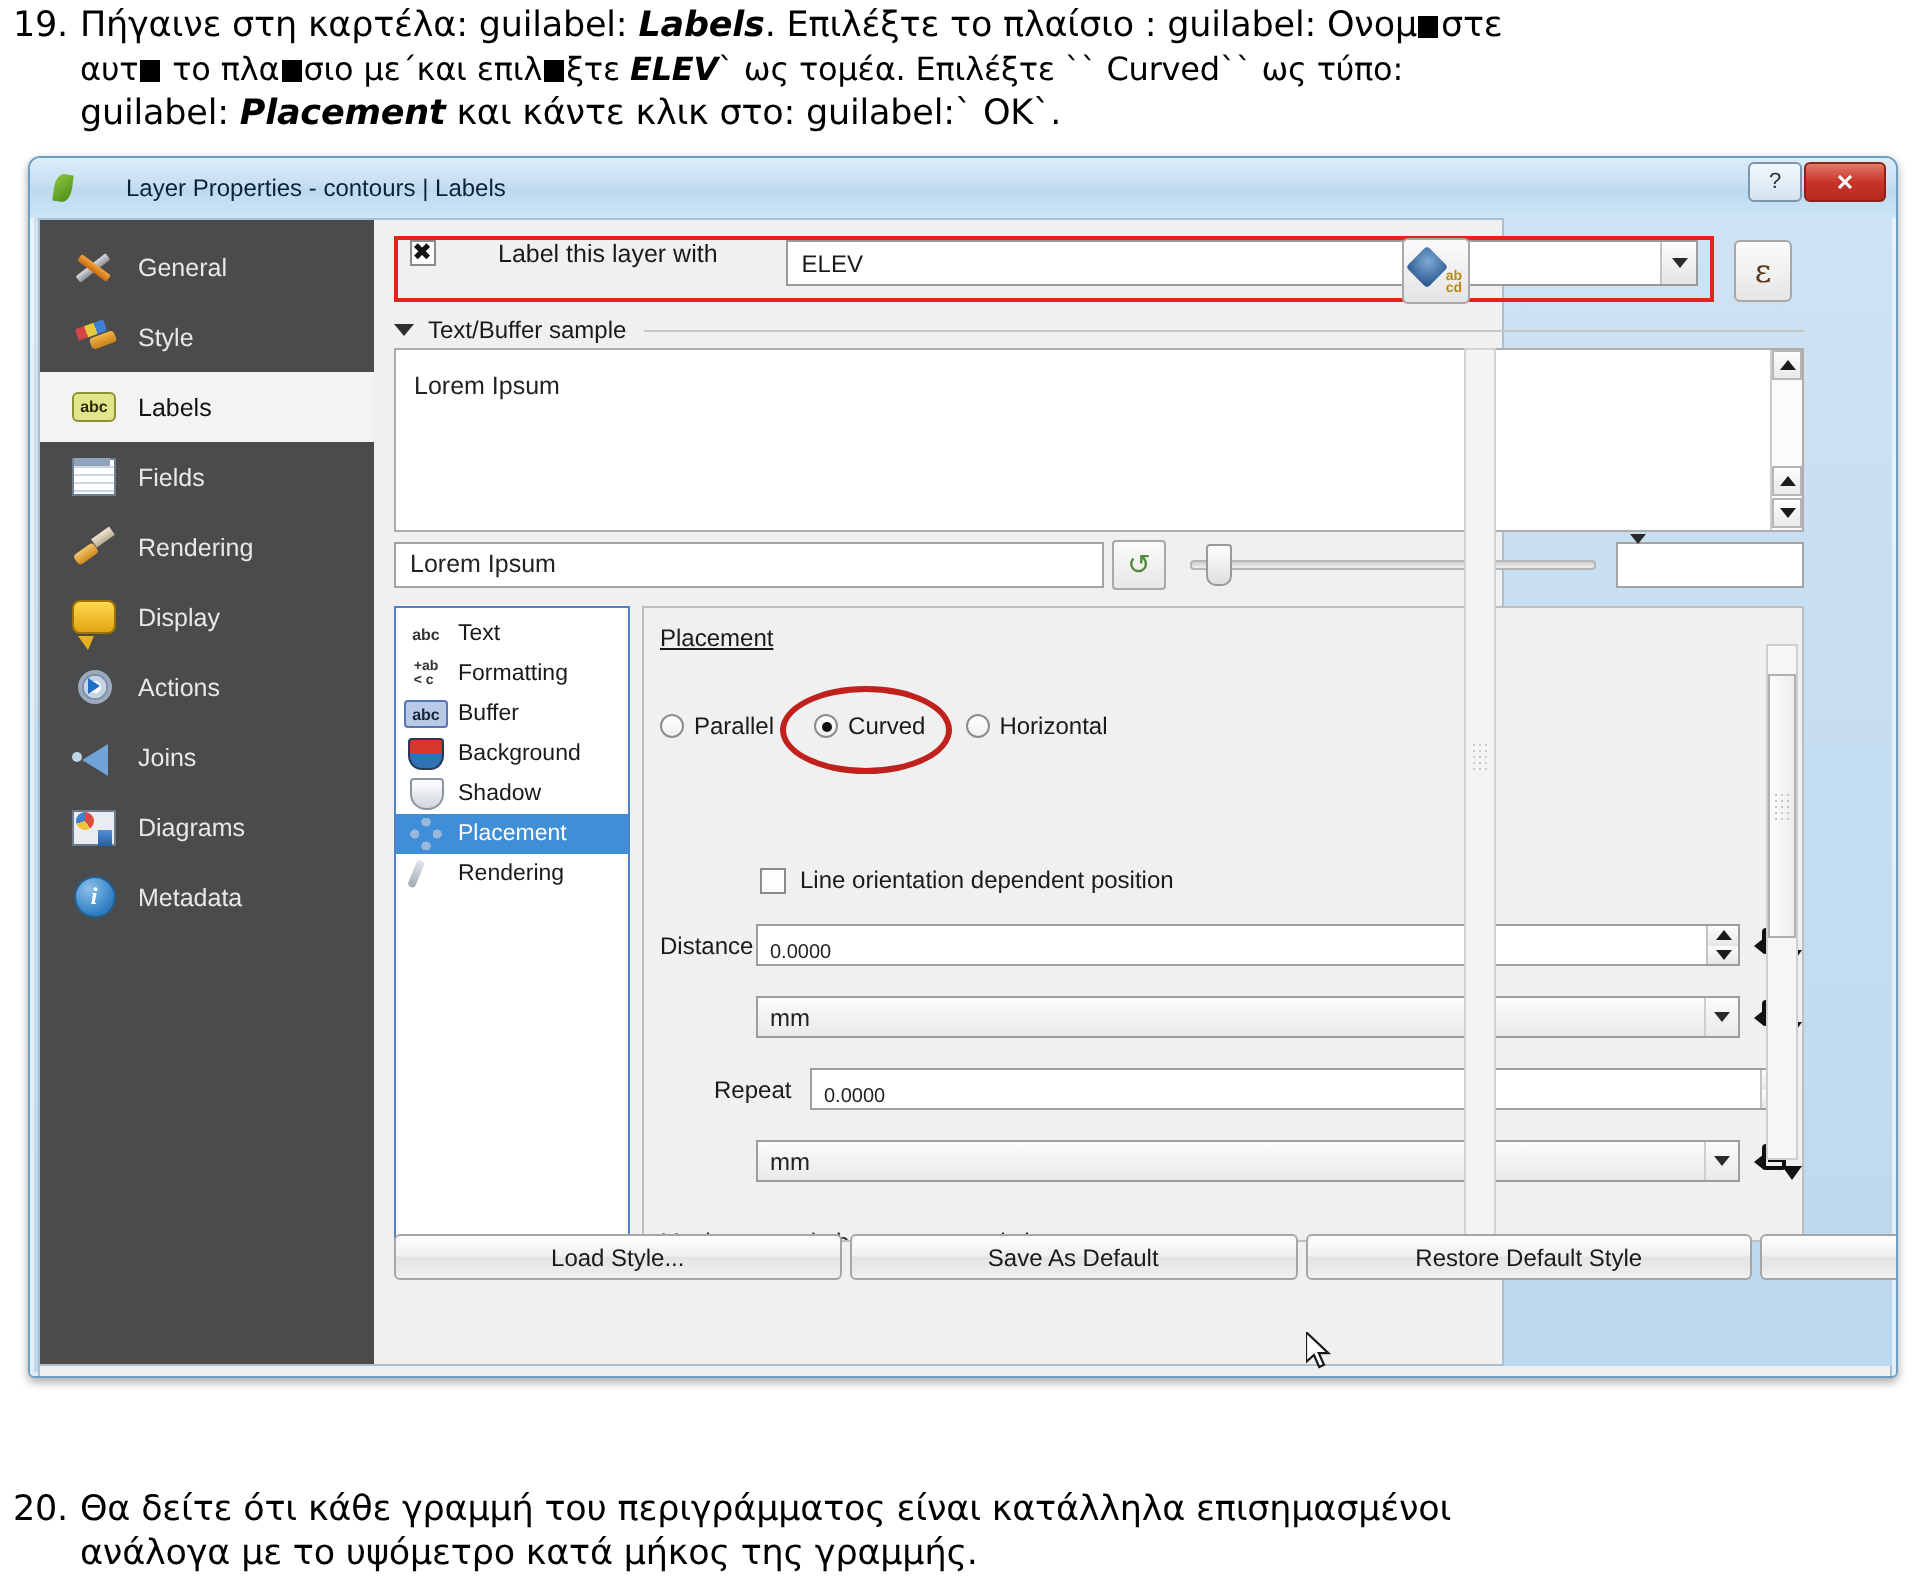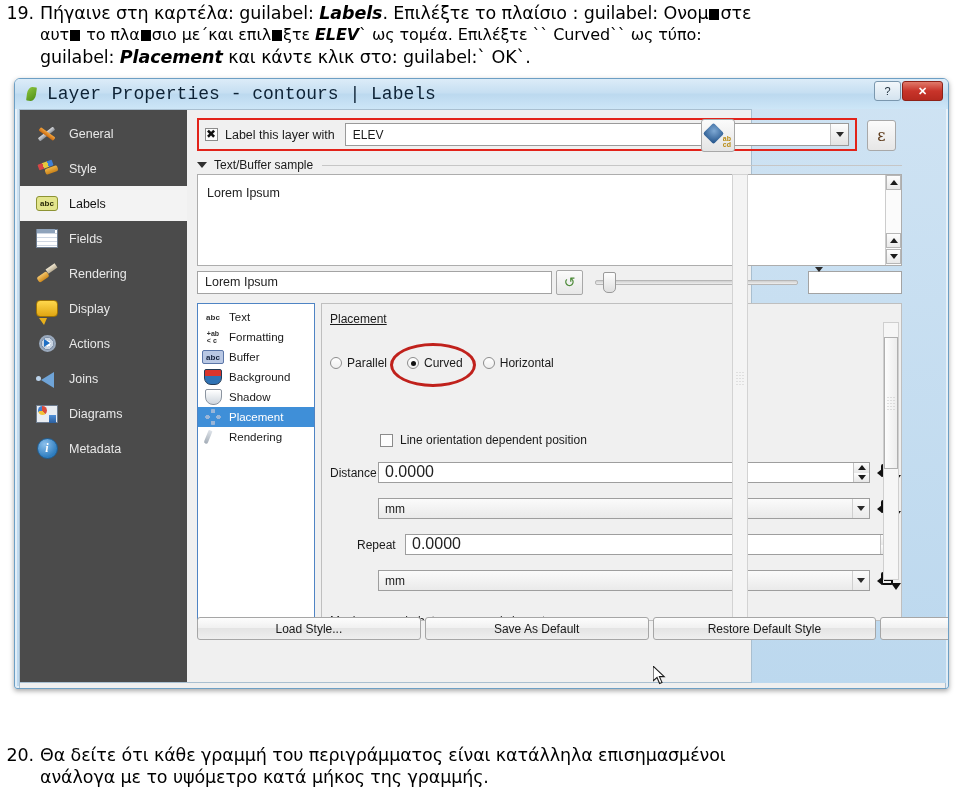--- a/index.html
+++ b/index.html
@@ -99,24 +99,24 @@
   }
   .title-icon .leaf {
     position: absolute;
     left: 3px; top: 1px;
     width: 9px; height: 14px;
     background: linear-gradient(135deg, #8dc63f 0%, #4c8c16 100%);
     border-radius: 50% 8% 50% 8%;
     transform: rotate(8deg);
   }
   .title-text {
-    margin-left: 7px;
-    font-size: 18px;
+    margin-left: 23px;
+    font-size: 12px;
     color: #0d2235;
-    font-family: Liberation Mono, monospace;
+    font-family: Liberation Sans, sans-serif;
   }
   .title-btns {
     position: absolute;
     right: 5px; top: 2px;
     display: flex;
     gap: 1px;
   }
   .tbtn {
     width: 25px; height: 18px;
     border: 1px solid #7a97ae;
@@ -348,22 +348,23 @@
 
   
   .label-row {
     position: absolute;
     left: 10px; top: 8px;
     width: 660px;
     height: 33px;
     border: 2px solid #e2231a;
     box-sizing: border-box;
     display: flex;
-    align-items: center;
+    align-items: flex-start;
     padding: 0 6px;
+    gap: 24px;
   }
   .chk {
     width: 13px; height: 13px;
     border: 1px solid #8b8b8b;
     background: #fdfdfd;
     box-sizing: border-box;
     position: relative;
     flex: 0 0 13px;
   }
   .chk.checked::after {
@@ -751,25 +752,25 @@
     flex: 0 0 48px;
   }
   .fr-indent { width: 48px; flex: 0 0 48px; }
   .spin {
     width: 492px;
     height: 21px;
     background: #fff;
     border: 1px solid #9e9e9e;
     box-sizing: border-box;
     position: relative;
-    font-size: 16px;
+    font-size: 10px;
     color: #222;
     padding-left: 6px;
     display: flex;
-    align-items: flex-start;
+    align-items: flex-end;
   }
   .spin .btns {
     position: absolute;
     right: 0; top: 0;
     width: 16px; height: 100%;
     display: flex;
     flex-direction: column;
     border-left: 1px solid #c3c3c3;
     box-sizing: border-box;
   }

